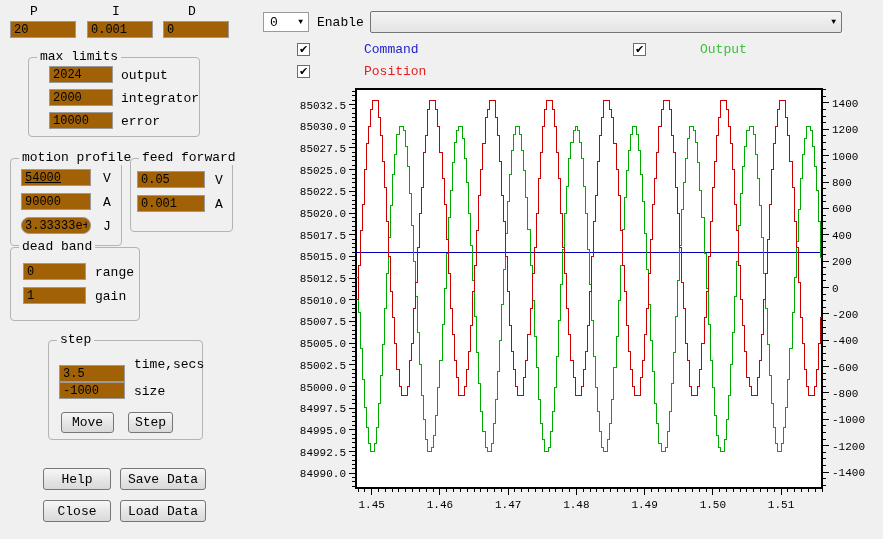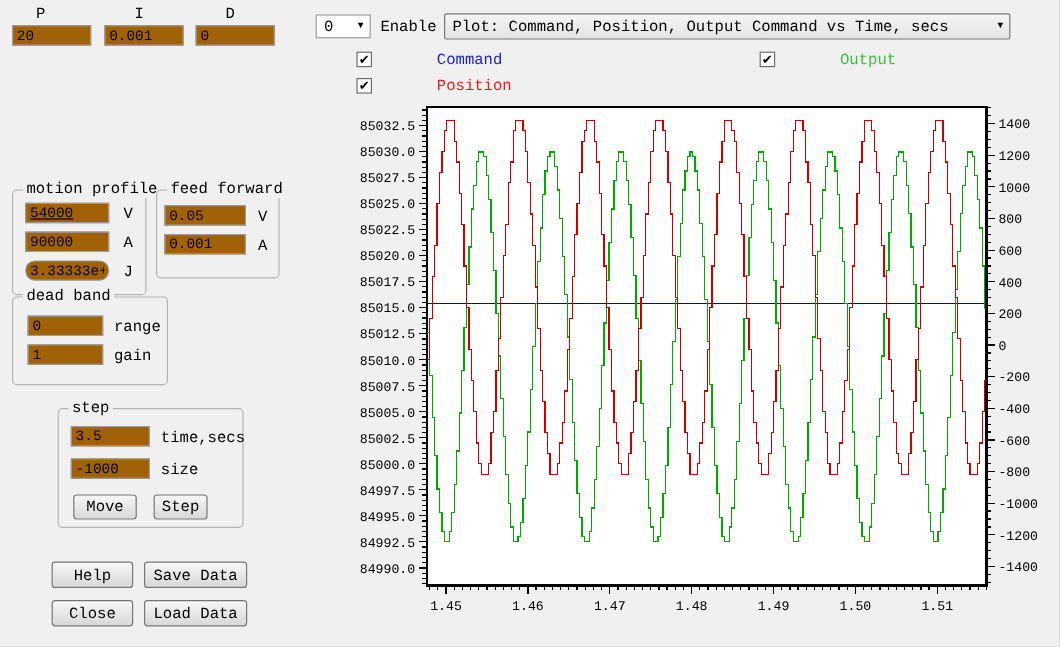--- a/index.html
+++ b/index.html
@@ -31,20 +31,29 @@
 
 <div class="app">
 
   <span class="flabel" style="left:30px;top:4px">P</span>
   <span class="flabel" style="left:112px;top:4px">I</span>
   <span class="flabel" style="left:188px;top:4px">D</span>
   <input class="entry" style="left: 10px; top: 21px; width: 66px;" value="20">
   <input class="entry" style="left: 87px; top: 21px; width: 66px;" value="0.001">
   <input class="entry" style="left: 163px; top: 21px; width: 66px;" value="0">
 
+  <div class="group" style="left:28px;top:57px;width:172px;height:80px">
+    <span class="gtitle">max limits</span>
+    <input class="entry" style="left: 20px; top: 8px; width: 64px;" value="2024">
+    <span class="flabel" style="left:92px;top:10px">output</span>
+    <input class="entry" style="left: 20px; top: 31px; width: 64px;" value="2000">
+    <span class="flabel" style="left:92px;top:33px">integrator</span>
+    <input class="entry" style="left: 20px; top: 54px; width: 64px;" value="10000">
+    <span class="flabel" style="left:92px;top:56px">error</span>
+  </div>
 
   <div class="group" style="left:10px;top:158px;width:112px;height:88px">
     <span class="gtitle">motion profile</span>
     <input class="entry" style="left: 10px; top: 10px; width: 70px; text-decoration: underline;" value="54000">
     <span class="flabel" style="left:92px;top:12px">V</span>
     <input class="entry" style="left: 10px; top: 34px; width: 70px;" value="90000">
     <span class="flabel" style="left:92px;top:36px">A</span>
     <input class="entry" style="left: 10px; top: 58px; width: 70px; border-radius: 8px;" value="3.33333e+">
     <span class="flabel" style="left:92px;top:60px">J</span>
   </div>
@@ -61,41 +70,40 @@
   <div class="group" style="left:10px;top:247px;width:130px;height:74px">
     <span class="gtitle">dead band</span>
     <input class="entry" style="left: 12px; top: 15px; width: 63px;" value="0">
     <span class="flabel" style="left:84px;top:17px">range</span>
     <input class="entry" style="left: 12px; top: 39px; width: 63px;" value="1">
     <span class="flabel" style="left:84px;top:41px">gain</span>
   </div>
 
   <div class="group" style="left:48px;top:340px;width:155px;height:100px">
     <span class="gtitle">step</span>
-    <input class="entry" style="left: 10px; top: 14px; width: 66px;" value="3.5">
+    <input class="entry" style="left: 10px; top: 24px; width: 66px;" value="3.5">
     <span class="flabel" style="left:85px;top:16px">time,secs</span>
     <input class="entry" style="left: 10px; top: 41px; width: 66px;" value="-1000">
     <span class="flabel" style="left:85px;top:43px">size</span>
     <button class="btn" style="left:12px;top:71px;width:53px;height:21px">Move</button>
     <button class="btn" style="left:79px;top:71px;width:45px;height:21px">Step</button>
   </div>
 
   <button class="btn" style="left:43px;top:468px;width:68px;height:22px">Help</button>
   <button class="btn" style="left:120px;top:468px;width:86px;height:22px">Save Data</button>
   <button class="btn" style="left:43px;top:500px;width:68px;height:22px">Close</button>
   <button class="btn" style="left:120px;top:500px;width:86px;height:22px">Load Data</button>
 
   <div class="combo combo-sm" style="left:263px;top:12px;width:46px;height:20px">
     <span class="val">0</span>
     <span class="arrow">▼</span>
   </div>
   <span class="flabel" style="left:317px;top:15px">Enable</span>
 
   <div class="combo combo-lg" style="left:370px;top:11px;width:472px;height:22px">
-    <span class="val">Plot: Command, Position, Output Command vs Time, secs</span>
     <span class="arrow">▼</span>
   </div>
 
   <div class="cb" style="left:297px;top:43px">
     <span>✔</span>
   </div>
   <span class="cblabel" style="left: 317px; top: 42px; color: rgb(32, 32, 204);">Command</span>
 
   <div class="cb" style="left:297px;top:65px">
     <span>✔</span>

